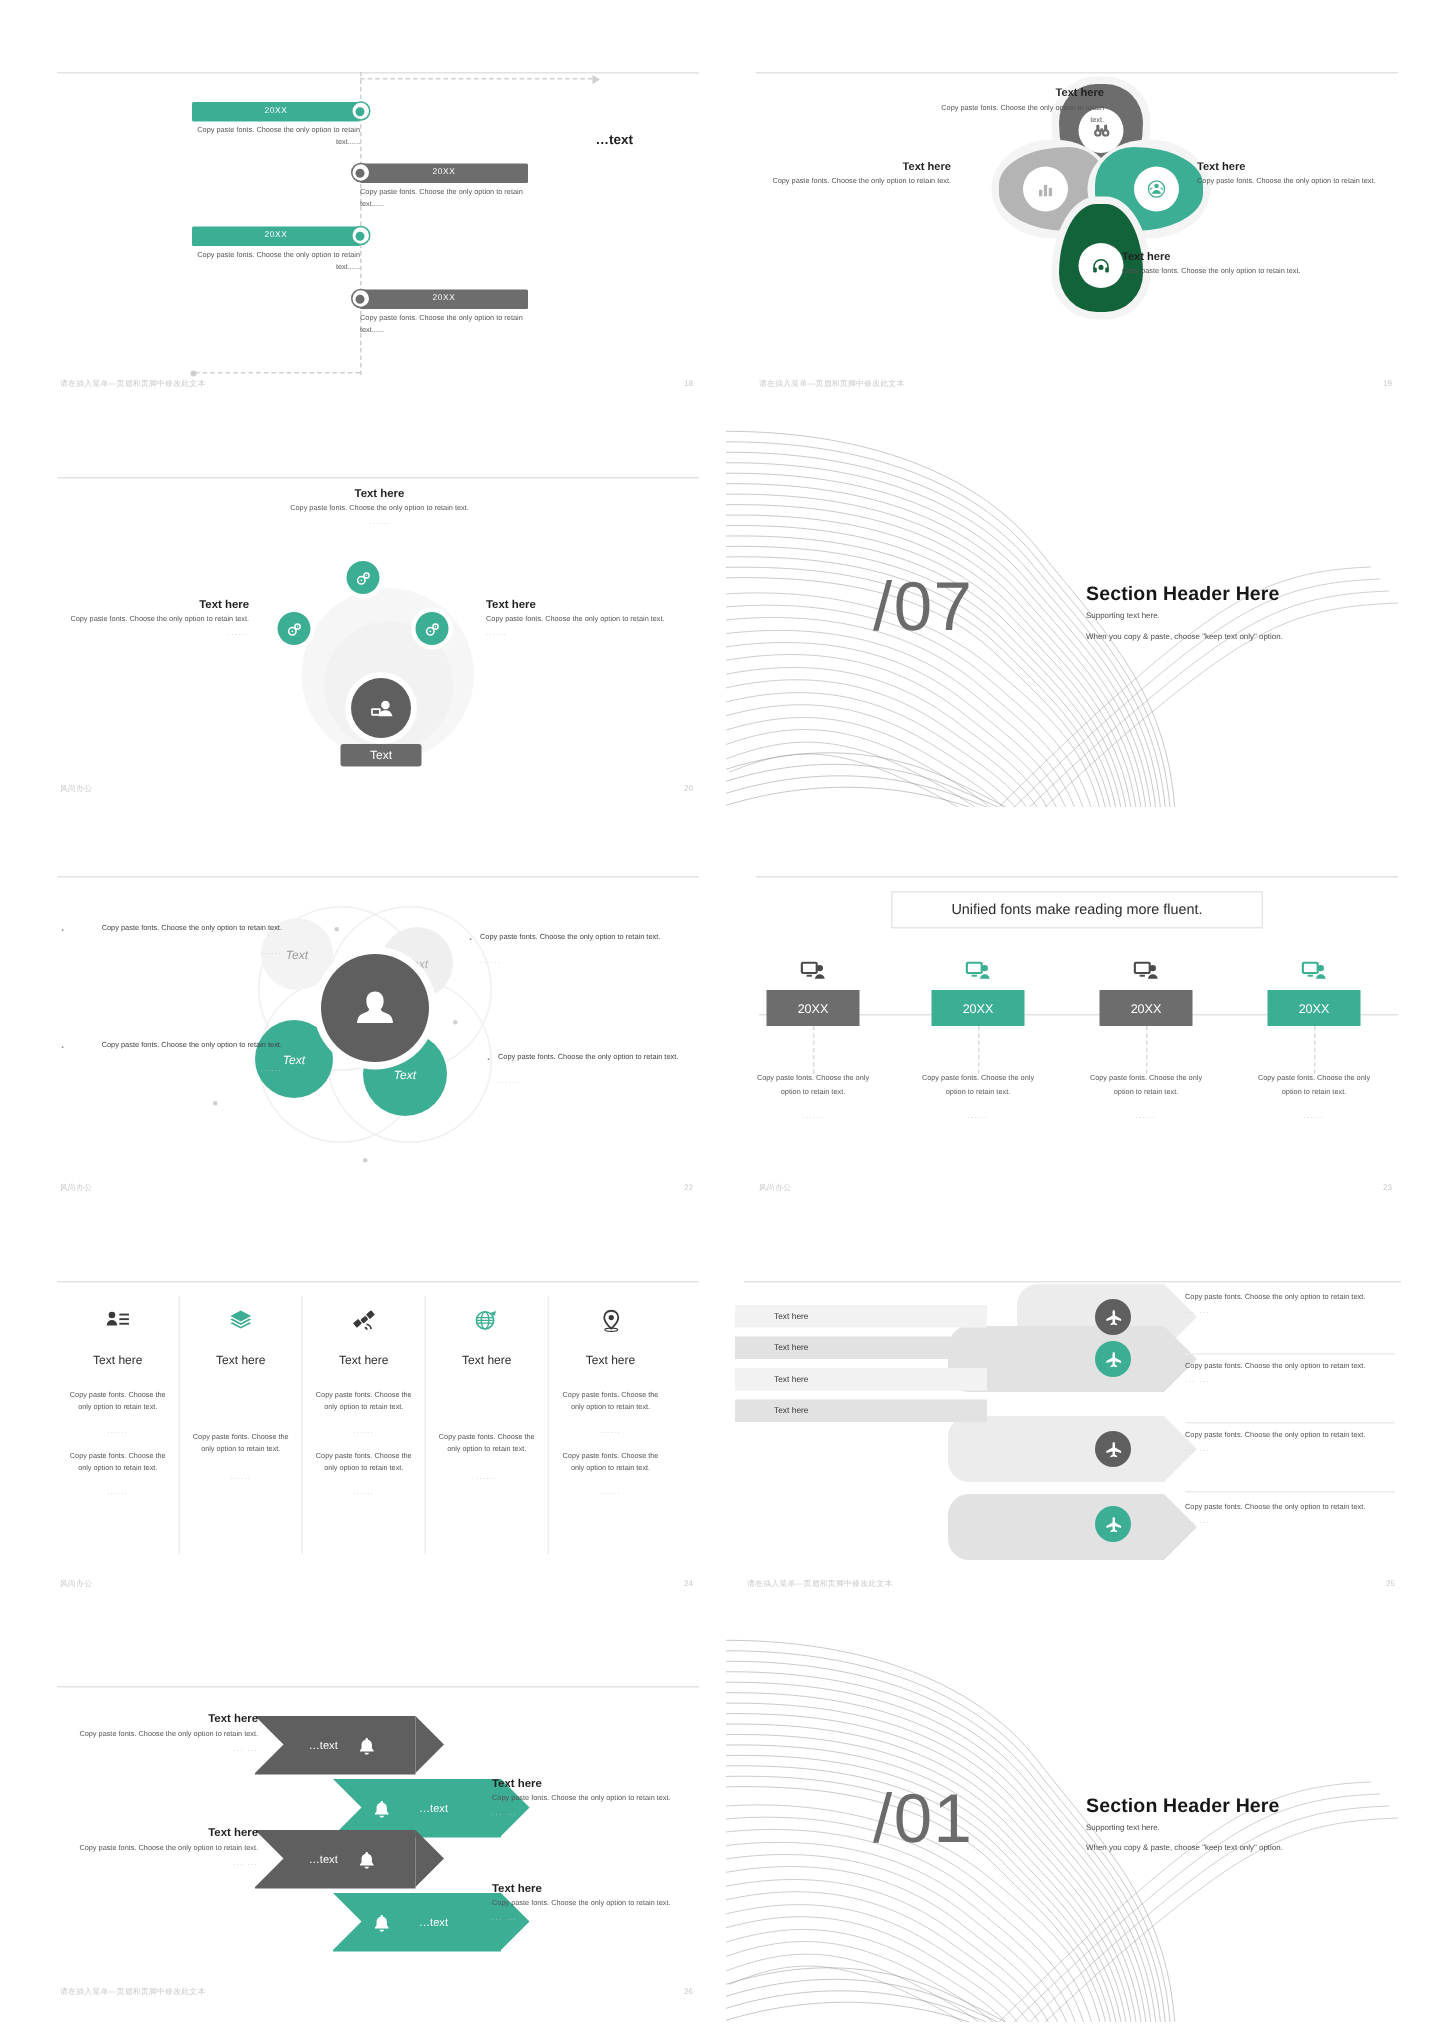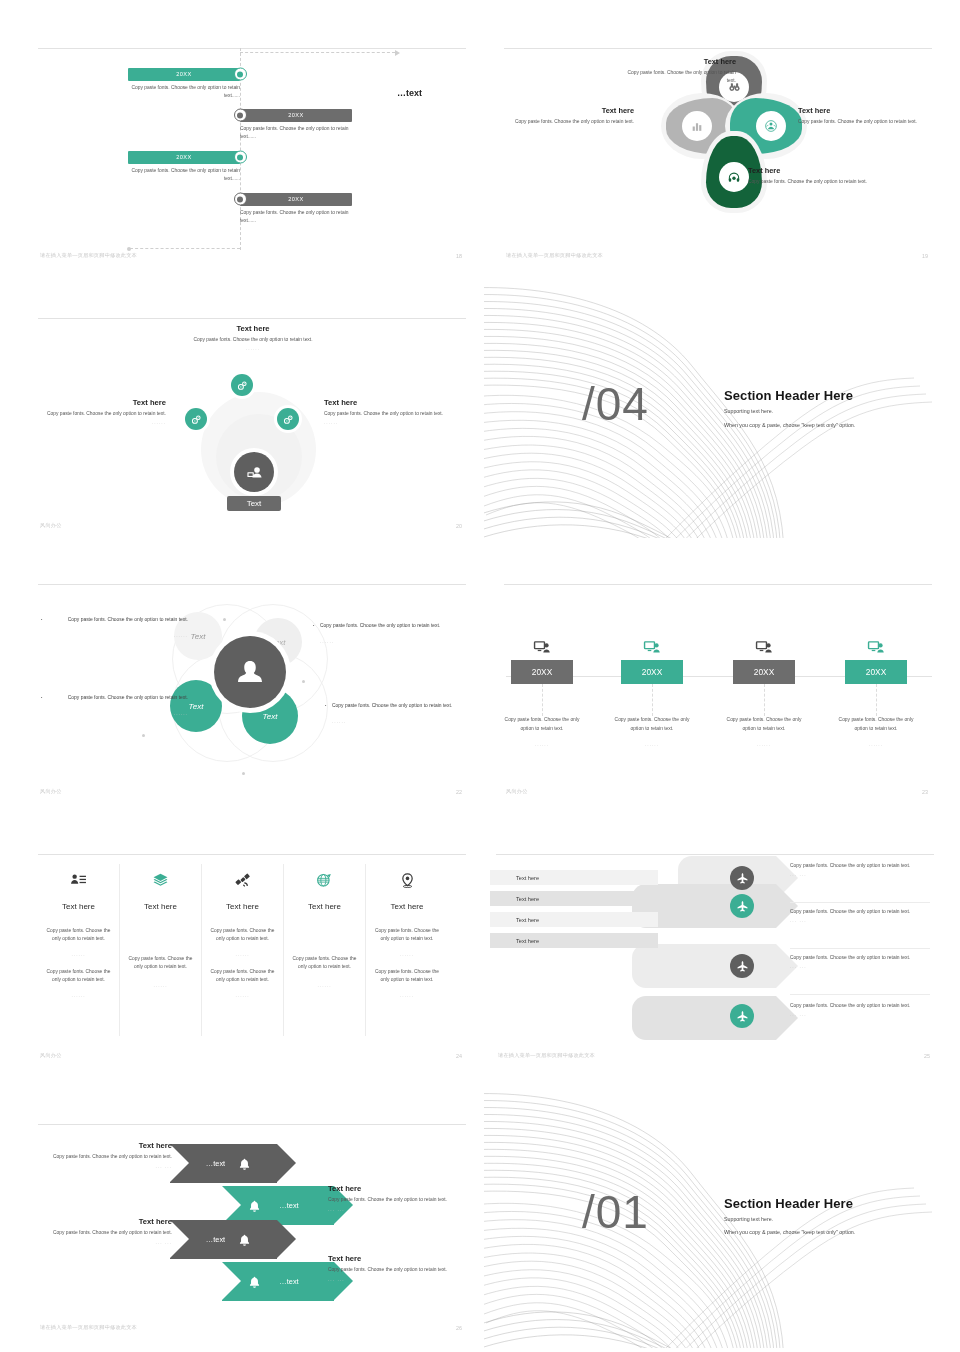--- a/index.html
+++ b/index.html
@@ -481,21 +481,21 @@
       <path d="M-20 266 C 30 246, 94 238, 158 262 S 258 310, 278 388"></path>
       <path d="M-20 274 C 30 254, 96 246, 162 268 S 262 315, 282 392"></path>
     </g>
     <g fill="none" stroke="#9a9a9a" stroke-width="0.42" opacity="0.75">
       <path d="M160 290 C 200 250, 250 200, 300 160 S 380 110, 430 108"></path>
       <path d="M166 294 C 206 254, 256 205, 306 166 S 386 118, 436 116"></path>
       <path d="M172 298 C 212 258, 262 210, 312 172 S 392 126, 442 124"></path>
       <path d="M178 302 C 218 262, 268 215, 318 178 S 398 134, 448 132"></path>
     </g>
   </svg>
-  <div class="num">/04</div>
+  <div class="num">/07</div>
   <div class="txt">
     <h2>Section Header Here</h2>
     <p>Supporting text here.</p>
     <p>When you copy &amp; paste, choose "keep text only" option.</p>
   </div>
 </div>
 
 <div class="slide" id="s22">
   <div class="topline"></div>
 
@@ -535,20 +535,21 @@
     <span>Copy paste fonts. Choose the only option to retain text.</span>
     <span class="dt">......</span>
   </div>
 
   <div class="footer-left">风尚办公</div>
   <div class="footer-right">22</div>
 </div>
 
 <div class="slide" id="s23">
   <div class="topline"></div>
+  <div class="banner">Unified fonts make reading more fluent.</div>
   <div class="axis"></div>
 
   <div class="tl-col" style="left:2px;">
     <div class="mon">
       <svg width="20" height="17" viewBox="0 0 24 24">
         <rect x="1.5" y="4" width="14" height="9.6" rx="1" fill="none" stroke="#4a4a4a" stroke-width="2"></rect>
         <rect x="6" y="15.3" width="5" height="1.8" fill="#4a4a4a"></rect>
         <circle cx="18.4" cy="9" r="3" fill="#4a4a4a"></circle>
         <path d="M13.8 19c.4-2.7 2.2-4.2 4.6-4.2s4.2 1.5 4.6 4.2z" fill="#4a4a4a"></path>
       </svg>

